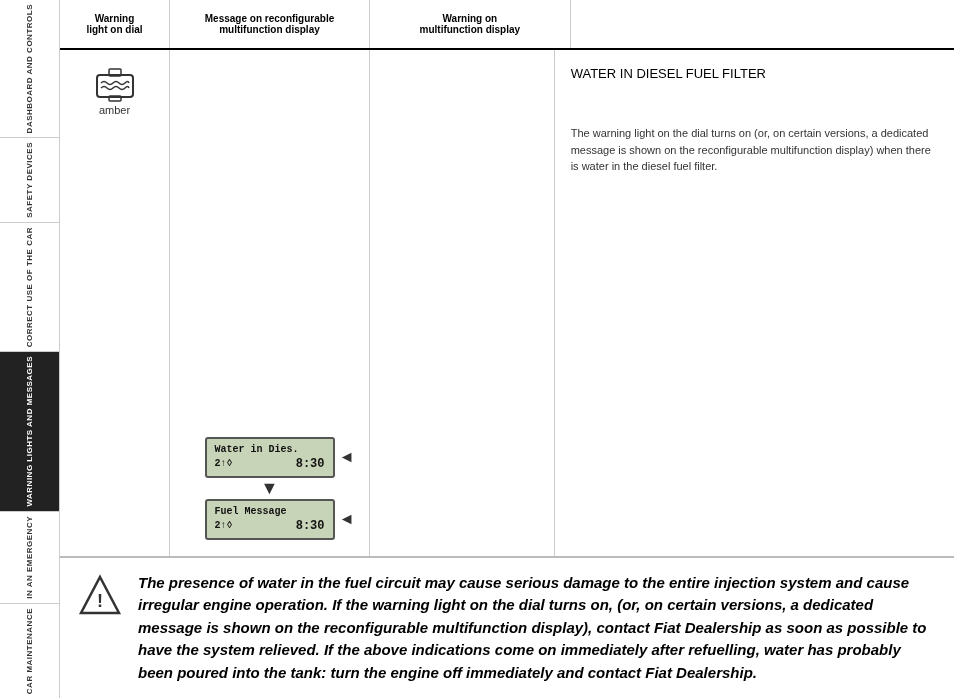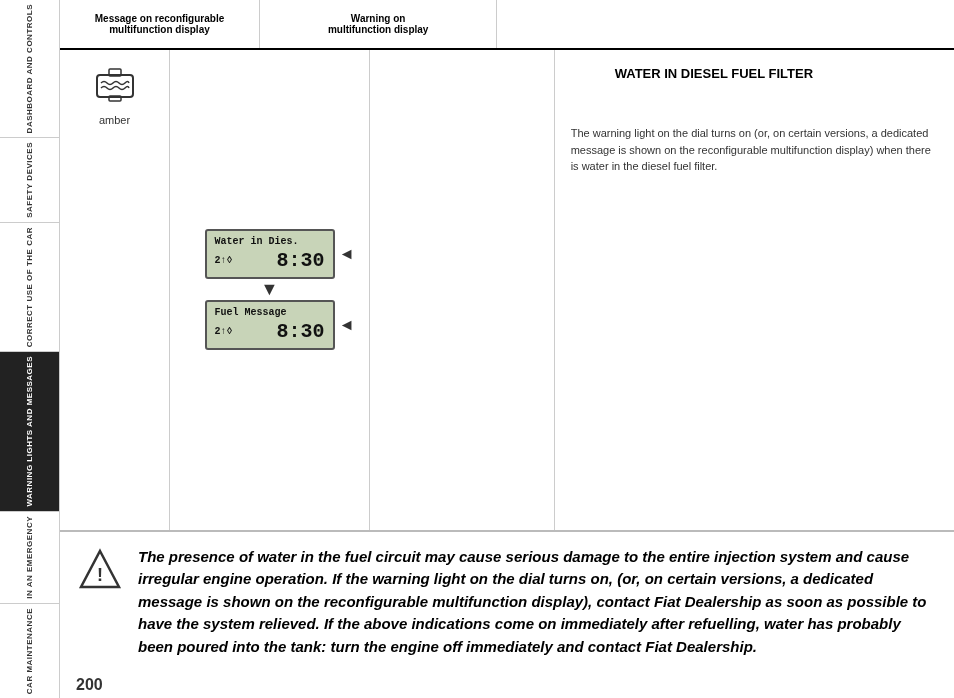--- a/index.html
+++ b/index.html
@@ -102,31 +102,30 @@
 
     .col-warning {
       width: 110px;
       min-width: 110px;
       border-right: 1px solid #ccc;
       display: flex;
       flex-direction: column;
       align-items: center;
       justify-content: flex-start;
       padding: 16px 8px;
-      gap: 10px;
     }
 
     .col-multifunction {
       width: 200px;
       min-width: 200px;
       border-right: 1px solid #ccc;
       display: flex;
       flex-direction: column;
       align-items: center;
-      justify-content: center;
+      justify-content: flex-end;
       padding: 16px 8px;
       gap: 12px;
       position: relative;
     }
 
     .col-message {
       flex: 1;
       border-right: 1px solid #ccc;
     }
 
@@ -159,21 +158,21 @@
     .lcd-display .lcd-title {
       font-size: 10px;
       margin-bottom: 2px;
     }
     .lcd-display .lcd-row {
       display: flex;
       justify-content: space-between;
       align-items: center;
     }
     .lcd-display .lcd-time {
-      font-size: 20px;
+      font-size: 12px;
       font-weight: bold;
       font-family: 'Courier New', monospace;
     }
 
     
     .arrow-down {
       width: 20px;
       text-align: center;
       font-size: 18px;
       color: #333;
@@ -181,24 +180,23 @@
 
     
     .amber-text {
       font-size: 11px;
       color: #333;
     }
 
     
     .desc-title {
       font-size: 13px;
-      font-weight: bold;
+      font-weight: normal;
       margin-bottom: 6px;
       color: #000;
-      margin-left: 44px;
     }
     .desc-subtitle {
       font-size: 12px;
       font-weight: bold;
       margin-bottom: 10px;
       color: #000;
     }
     .desc-text {
       font-size: 11px;
       color: #333;
@@ -278,20 +276,26 @@
   <div class="sidebar-item">
     <span>CAR
 MAINTENANCE</span>
   </div>
 
 </div>
 
 <div class="main-content">
 
   <div class="header-row">
+    <div class="header-cell header-warning">
+      <div>
+        <div style="font-weight:bold; font-size:10px;">Warning</div>
+        <div style="font-weight:bold; font-size:10px;">light on dial</div>
+      </div>
+    </div>
     <div class="header-cell header-multifunction">
       <span style="white-space: pre-line;">Message on reconfigurable
 multifunction display</span>
     </div>
     <div class="header-cell header-message">
       <span style="white-space: pre-line;">Warning on
 multifunction display</span>
     </div>
     <div class="header-cell header-description">
     </div>
@@ -362,15 +366,14 @@
   <div class="warning-note">
     <div class="warning-triangle">
       <svg width="46" height="46" viewBox="0 0 46 46">
         <polygon points="23,4 42,40 4,40" fill="none" stroke="#333" stroke-width="2.5"></polygon>
         <text x="23" y="34" text-anchor="middle" font-size="18" font-weight="bold" fill="#333">!</text>
       </svg>
     </div>
     <div class="warning-note-text">The presence of water in the fuel circuit may cause serious damage to the entire injection system and cause irregular engine operation. If the warning light  on the dial turns on, (or, on certain versions, a dedicated message is shown on the reconfigurable multifunction display), contact Fiat Dealership as soon as possible to have the system relieved. If the above indications come on immediately after refuelling, water has probably been poured into the tank: turn the engine off immediately and contact Fiat Dealership.</div>
   </div>
 
-  <div class="page-number">200</div>
 
 </div>
 
 </body></html>

